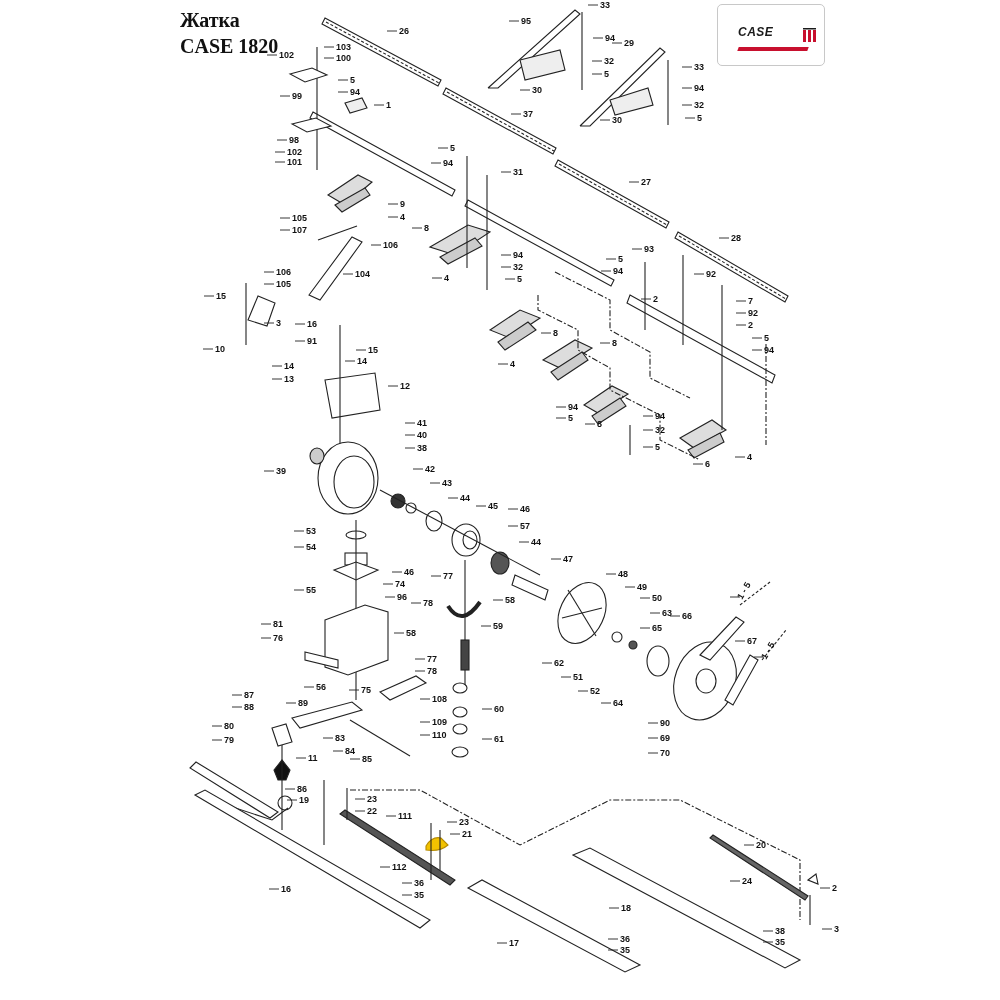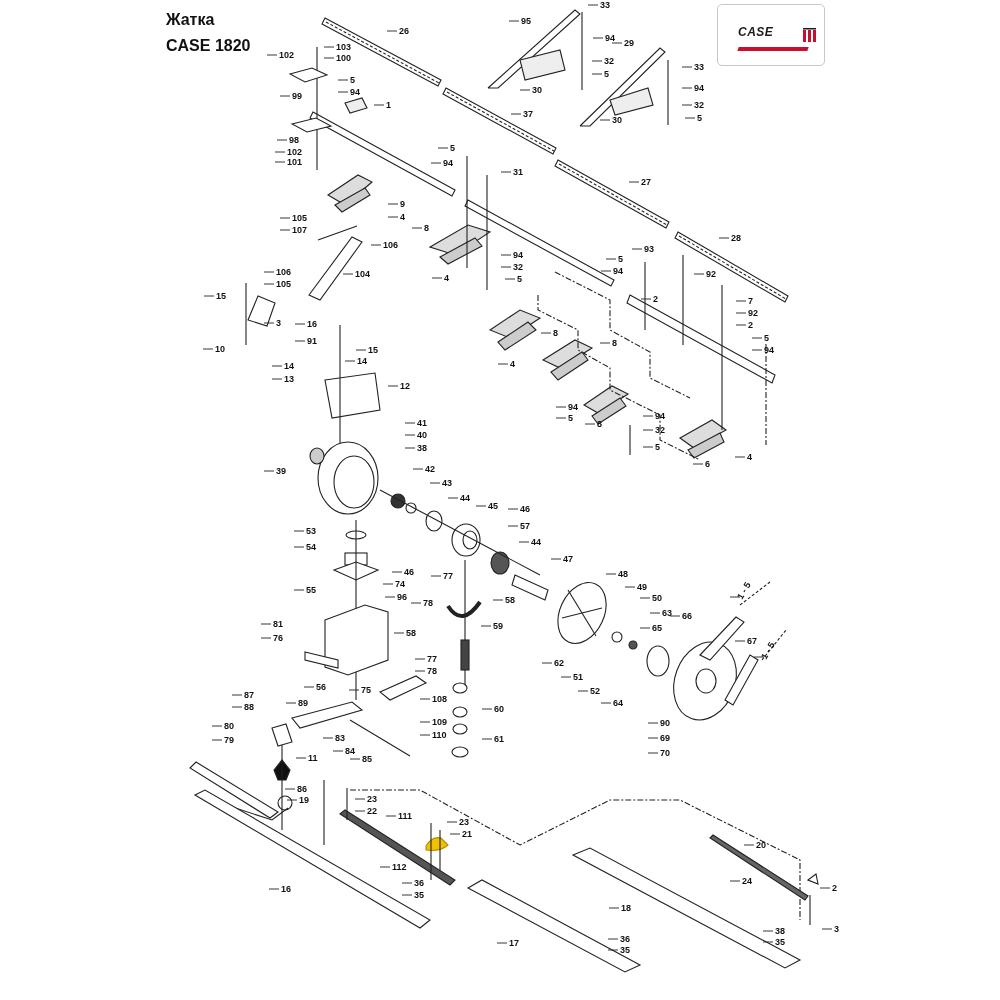--- a/index.html
+++ b/index.html
@@ -1,17 +1,17 @@
 <!DOCTYPE html>
 <html><head>
 <meta charset="utf-8">
 <style>
   html, body { margin: 0; padding: 0; background: #ffffff; }
   body { width: 1000px; height: 1000px; position: relative; overflow: hidden; font-family: "Liberation Sans", sans-serif; }
-  .title { position: absolute; left: 166px; font-family: Liberation Sans, sans-serif; font-weight: bold; color: #111; font-size: 16px; line-height: 22px; }
+  .title { position: absolute; left: 180px; font-family: Liberation Serif, serif; font-weight: bold; color: #111; font-size: 20px; line-height: 22px; }
   .title.l1 { top: 9px; }
   .title.l2 { top: 35px; }
   .logo { position: absolute; left: 717px; top: 4px; width: 108px; height: 62px; border: 1px solid #c8c8c8; border-radius: 5px; background: #fff; box-sizing: border-box; }
   .logo .word { position: absolute; left: 20px; top: 20px; font-family: "Liberation Sans", sans-serif; font-weight: bold; font-style: italic; font-size: 12px; color: #1a1a1a; letter-spacing: 0.5px; }
   .logo .bars { position: absolute; left: 84px; top: 23px; width: 16px; height: 14px; }
   .logo .swoosh { position: absolute; left: 20px; top: 42px; width: 70px; height: 4px; background: #c8102e; transform: skewX(-20deg); }
   svg.diagram { position: absolute; left: 0; top: 0; }
   svg.diagram text { font-family: "Liberation Sans", sans-serif; font-weight: bold; font-size: 9px; fill: #111; }
 </style>
 </head>

